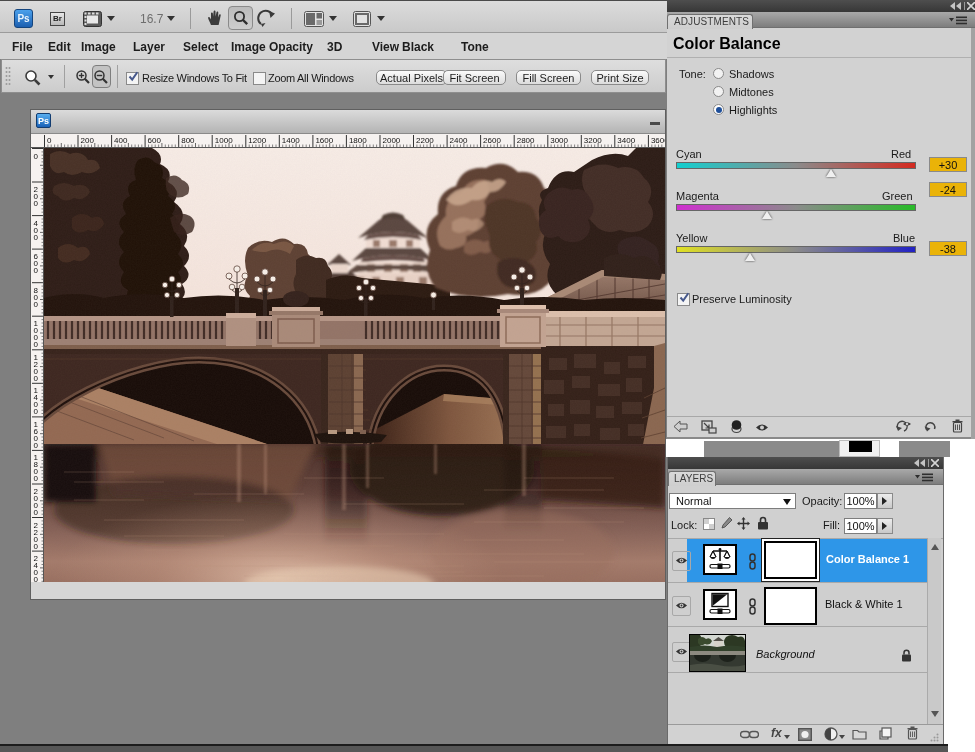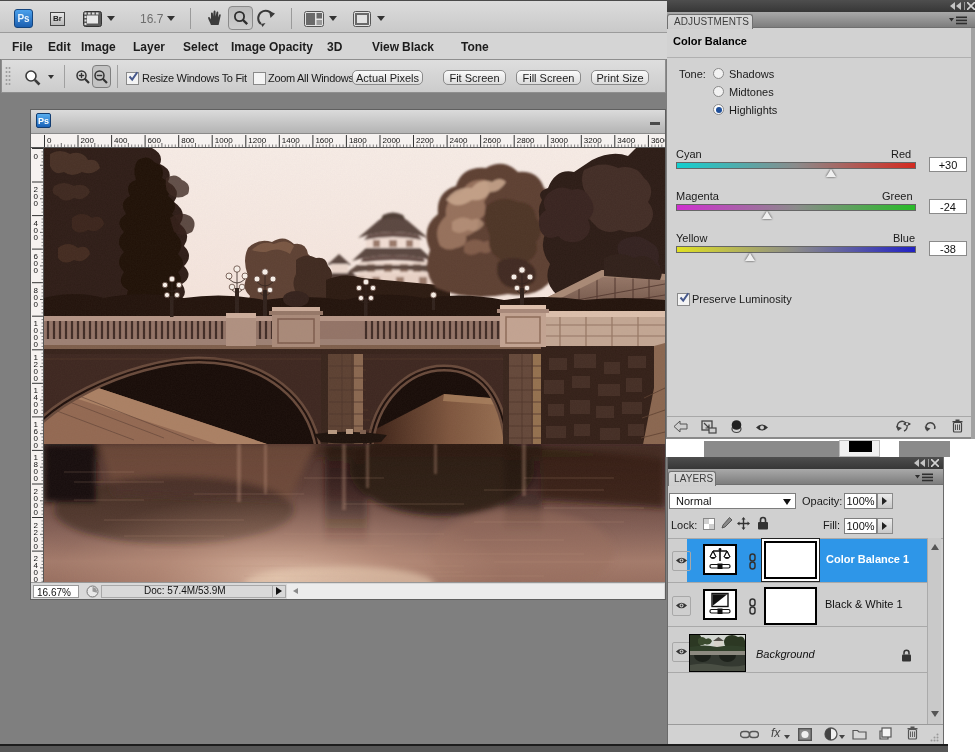--- a/index.html
+++ b/index.html
@@ -27,21 +27,21 @@
  font-weight:bold;text-align:center;line-height:15px;box-sizing:border-box}
 .statusbar{left:0;top:472px;width:634px;height:17px;background:#d9d9d9;border-top:1px solid #989898;box-sizing:border-box}
 .panelhead{height:12px;background:linear-gradient(#4e4e4e,#373737)}
 .tabbar{height:16px;background:linear-gradient(#a9a9a9,#7d7d7d);border-bottom:1px solid #6f6f6f;box-sizing:border-box}
 .tab{position:absolute;top:2px;height:15px;background:linear-gradient(#d9d9d9,#cecece);
  border:1px solid #707070;border-bottom:none;border-radius:3px 3px 0 0;
  font-size:10px;font-weight:normal;color:#3c3c3c;box-sizing:border-box;letter-spacing:0.1px}
 .adjp{left:667px;top:0;width:308px;height:439px;background:#d2d2d2;border-bottom:2px solid #8a8a8a;box-sizing:border-box}
 .layp{left:667px;top:457px;width:277px;height:320px;background:#d0d0d0;border:1px solid #6a6a6a;border-top:none;box-sizing:border-box}
 .lab11{position:absolute;font-size:11px;color:#1a1a1a}
-.valbox{position:absolute;width:38px;height:15px;background:#ffffff;border:1px solid #8a8a8a;
+.valbox{position:absolute;width:38px;height:15px;background:#eab308;border:1px solid #8a8a8a;
  font-size:11px;color:#111;text-align:center;line-height:14px;box-sizing:border-box}
 .radio{position:absolute;width:11px;height:11px;border-radius:50%;background:#f2f2f2;border:1px solid #898989;box-sizing:border-box}
 .grad{position:absolute;height:7px;border:1px solid #666;box-sizing:border-box}
 .thumbtri{position:absolute;width:0;height:0;border-left:5px solid transparent;border-right:5px solid transparent;border-bottom:8px solid #f0f0f0;filter:drop-shadow(0 0 1px #333)}
 .combo{position:absolute;background:#fff;border:1px solid #7d7d7d;font-size:11px;color:#111;box-sizing:border-box}
 .spin{position:absolute;width:16px;height:16px;background:linear-gradient(#ececec,#c9c9c9);border:1px solid #8a8a8a;box-sizing:border-box}
 .eyebox{position:absolute;left:4px;width:17px;height:18px;border:1px solid #a8a8a8;border-radius:2px}
 .lrow{position:absolute;left:0;width:259px;border-bottom:1px solid #a9a9a9;box-sizing:border-box}
 </style>
 </head>
@@ -144,21 +144,21 @@
     <line x1="9.8" y1="9.8" x2="14" y2="14" stroke="#333" stroke-width="2.2"></line>
   </svg>
   <div class="vsep" style="left:115px;top:5px;height:23px;background:#a0a0a0"></div>
   <div class="cbx" style="left:124px"></div>
   <svg class="abs" style="left:126px;top:11px" width="11" height="11" viewBox="0 0 11 11">
       <path d="M1.5 5.5 L4.2 8.6 L9.3 1.2" fill="none" stroke="#47598c" stroke-width="2"></path>
     </svg>
   <div class="cblab" style="left:140px">Resize Windows To Fit</div>
   <div class="cbx" style="left:251px"></div>
   <div class="cblab" style="left:266px">Zoom All Windows</div>
-  <div class="pbtn" style="left:350px;width:71px">Actual Pixels</div>
+  <div class="pbtn" style="left:374px;width:71px">Actual Pixels</div>
   <div class="pbtn" style="left:441px;width:63px">Fit Screen</div>
   <div class="pbtn" style="left:514px;width:65px">Fill Screen</div>
   <div class="pbtn" style="left:589px;width:58px">Print Size</div>
 </div>
 
 <div class="abs docwin">
   <div class="abs doctitle">
     <div class="psmini">Ps</div>
     <div class="abs" style="left:619px;top:12px;width:10px;height:3px;background:#4a4a4a"></div>
   </div>
@@ -541,33 +541,20 @@
 <rect x="234" y="171" width="36" height="24" fill="none" stroke="#7e5c4d" stroke-width="1.5"></rect>
 <rect x="456" y="157" width="46" height="42" fill="#c3a492"></rect>
 <rect x="456" y="157" width="46" height="6" fill="#e0c2ae"></rect>
 <rect x="453" y="161" width="52" height="4" fill="#a8897a"></rect>
 <rect x="462" y="169" width="34" height="26" fill="none" stroke="#8e6c5a" stroke-width="1.5"></rect>
 </g>
 <rect width="621" height="434" filter="url(#nz)" opacity="0.12"></rect>
 </svg>
 </div>
 
-  <div class="abs statusbar">
-    <div class="abs" style="left:2px;top:2px;width:46px;height:13px;background:#fff;border:1px solid #9a9a9a;font-size:10px;color:#111;line-height:13px;padding-left:3px;box-sizing:border-box">16.67%</div>
-    <svg class="abs" style="left:55px;top:2px" width="13" height="13" viewBox="0 0 13 13">
-      <circle cx="6.5" cy="6.5" r="5.5" fill="#e8e8e8" stroke="#777"></circle>
-      <path d="M6.5 6.5 L6.5 2 A4.5 4.5 0 0 1 10.8 7.8 Z" fill="#999"></path>
-    </svg>
-    <div class="abs" style="left:70px;top:2px;width:172px;height:13px;border:1px solid #a8a8a8;box-sizing:border-box"></div>
-    <div class="abs" style="left:113px;top:2px;font-size:10px;color:#111">Doc: 57.4M/53.9M</div>
-    <div class="abs" style="left:241px;top:2px;width:14px;height:13px;border:1px solid #a8a8a8;box-sizing:border-box"></div>
-    <div class="abs" style="left:245px;top:4px;width:0;height:0;border-top:4.5px solid transparent;border-bottom:4.5px solid transparent;border-left:6px solid #111"></div>
-    <div class="abs" style="left:256px;top:1px;width:377px;height:15px;background:#ececec"></div>
-    <div class="abs" style="left:262px;top:5px;width:0;height:0;border-top:3.5px solid transparent;border-bottom:3.5px solid transparent;border-right:5px solid #8a8a8a"></div>
-  </div>
 </div>
 
 <div class="abs" style="left:666px;top:439px;width:309px;height:18px;background:#ffffff"></div>
 <div class="abs" style="left:704px;top:441px;width:135px;height:16px;background:#8a8a8a"></div>
 <div class="abs" style="left:839px;top:440px;width:41px;height:17px;background:#f0f0f0;border:1px solid #bbb;box-sizing:border-box"></div>
 <div class="abs" style="left:849px;top:441px;width:23px;height:11px;background:#000"></div>
 <div class="abs" style="left:899px;top:441px;width:51px;height:16px;background:#8a8a8a"></div>
 
 <div class="abs" style="left:944px;top:457px;width:31px;height:295px;background:#fff"></div>
 
@@ -583,42 +570,42 @@
   </div>
   <div class="tabbar" style="position:relative">
     <div class="tab" style="left:0;width:86px;padding:1px 0 0 6px">ADJUSTMENTS</div>
     <svg class="abs" style="left:282px;top:4px" width="18" height="9" viewBox="0 0 18 9">
       <path d="M0 2 L5 2 L2.5 5.5 Z" fill="#2e2e2e"></path>
       <rect x="7" y="0.5" width="11" height="1.6" fill="#2e2e2e"></rect>
         <rect x="7" y="3.6" width="11" height="1.6" fill="#2e2e2e"></rect>
         <rect x="7" y="6.7" width="11" height="1.6" fill="#2e2e2e"></rect>
     </svg>
   </div>
-  <div class="abs" style="left:6px;top:35px;font-size:11px;font-weight:bold;color:#000">Color Balance</div>
+  <div class="abs" style="left:6px;top:35px;font-size:16px;font-weight:bold;color:#000">Color Balance</div>
   <div class="abs" style="left:0;top:57px;width:308px;height:1px;background:#b0b0b0"></div>
   <div class="lab11" style="left:12px;top:68px">Tone:</div>
   <div class="radio" style="left:46px;top:68px"></div>
   <div class="radio" style="left:46px;top:86px"></div>
   <div class="radio" style="left:46px;top:104px;background:#fdfdfd"></div>
   <div class="abs" style="left:48.5px;top:106.5px;width:6px;height:6px;border-radius:50%;background:#1e4f9a"></div>
   <div class="lab11" style="left:62px;top:68px">Shadows</div>
   <div class="lab11" style="left:62px;top:86px">Midtones</div>
   <div class="lab11" style="left:62px;top:104px">Highlights</div>
 
   <div class="lab11" style="left:9px;top:148px">Cyan</div>
   <div class="lab11" style="left:224px;top:148px">Red</div>
   <div class="grad" style="left:9px;top:162px;width:240px;background:linear-gradient(90deg,#12cfcf,#8b8b8b 50%,#d42a20)"></div>
   <div class="thumbtri" style="left:159px;top:169px"></div>
   <div class="valbox" style="left:262px;top:157px">+30</div>
 
   <div class="lab11" style="left:9px;top:190px">Magenta</div>
   <div class="lab11" style="left:215px;top:190px">Green</div>
   <div class="grad" style="left:9px;top:204px;width:240px;background:linear-gradient(90deg,#cf2ecf,#8b8b8b 50%,#28bb28)"></div>
   <div class="thumbtri" style="left:95px;top:211px"></div>
-  <div class="valbox" style="left:262px;top:199px">-24</div>
+  <div class="valbox" style="left:262px;top:182px">-24</div>
 
   <div class="lab11" style="left:9px;top:232px">Yellow</div>
   <div class="lab11" style="left:226px;top:232px">Blue</div>
   <div class="grad" style="left:9px;top:246px;width:240px;background:linear-gradient(90deg,#e0e022,#8b8b8b 50%,#2222c4)"></div>
   <div class="thumbtri" style="left:78px;top:253px"></div>
   <div class="valbox" style="left:262px;top:241px">-38</div>
 
   <div class="cbx" style="left:10px;top:293px"></div>
   <svg class="abs" style="left:12px;top:292px" width="11" height="11" viewBox="0 0 11 11">
       <path d="M1.5 5.5 L4.2 8.6 L9.3 1.2" fill="none" stroke="#47598c" stroke-width="2"></path>
@@ -788,21 +775,21 @@
 
   <div class="abs" style="left:259px;top:81px;width:14px;height:186px;background:#c9c9c9;border-left:1px solid #aaa;box-sizing:border-box"></div>
   <div class="abs" style="left:263px;top:87px;width:0;height:0;border-left:4px solid transparent;border-right:4px solid transparent;border-bottom:6px solid #555"></div>
   <div class="abs" style="left:263px;top:254px;width:0;height:0;border-left:4px solid transparent;border-right:4px solid transparent;border-top:6px solid #555"></div>
 
   <div class="abs" style="left:0;top:267px;width:275px;height:19px;background:#d2d2d2;border-top:1px solid #9a9a9a;box-sizing:border-box">
     <svg class="abs" style="left:72px;top:5px" width="19" height="9" viewBox="0 0 19 9">
       <rect x="0.5" y="1.5" width="9" height="6" rx="3" fill="none" stroke="#555" stroke-width="1.4"></rect>
       <rect x="9.5" y="1.5" width="9" height="6" rx="3" fill="none" stroke="#555" stroke-width="1.4"></rect>
     </svg>
-    <div class="abs" style="left:103px;top:1px;font-size:12px;font-style:italic;font-weight:normal;color:#444">fx</div>
+    <div class="abs" style="left:103px;top:1px;font-size:12px;font-style:italic;font-weight:bold;color:#444">fx</div>
     <div class="abs" style="left:116px;top:10px;width:0;height:0;border-left:3px solid transparent;border-right:3px solid transparent;border-top:4px solid #444"></div>
     <svg class="abs" style="left:130px;top:3px" width="14" height="13" viewBox="0 0 14 13">
       <rect x="0.7" y="0.7" width="12.6" height="11.6" fill="#8a8a8a" stroke="#555" stroke-width="1.4"></rect>
       <circle cx="7" cy="6.5" r="3.6" fill="#f0f0f0"></circle>
     </svg>
     <svg class="abs" style="left:156px;top:2px" width="14" height="14" viewBox="0 0 14 14">
       <circle cx="7" cy="7" r="6" fill="#f0f0f0" stroke="#555" stroke-width="1.3"></circle>
       <path d="M7 1 A6 6 0 0 0 7 13 Z" fill="#444"></path>
     </svg>
     <div class="abs" style="left:171px;top:10px;width:0;height:0;border-left:3px solid transparent;border-right:3px solid transparent;border-top:4px solid #444"></div>

